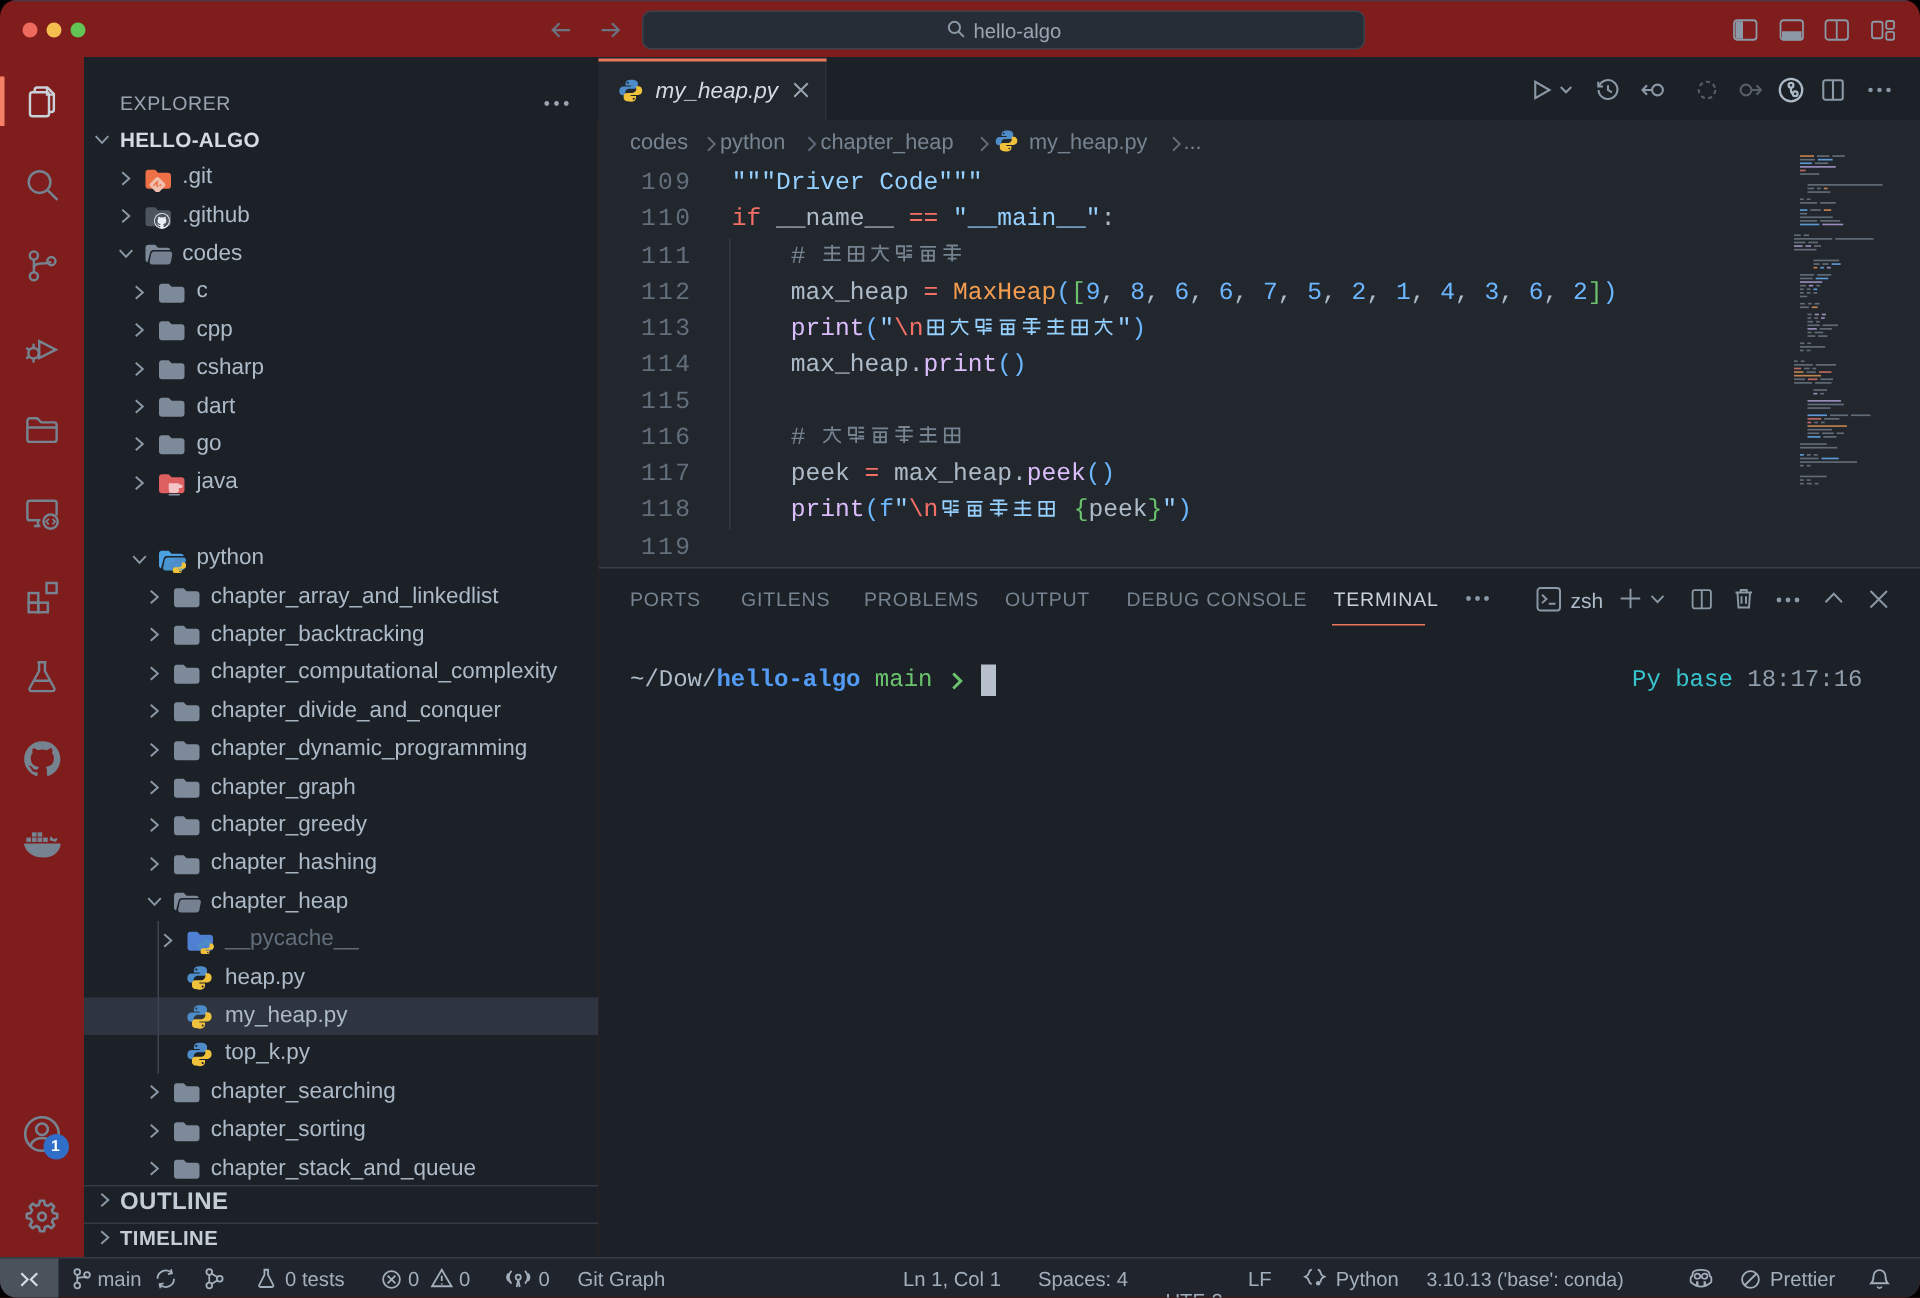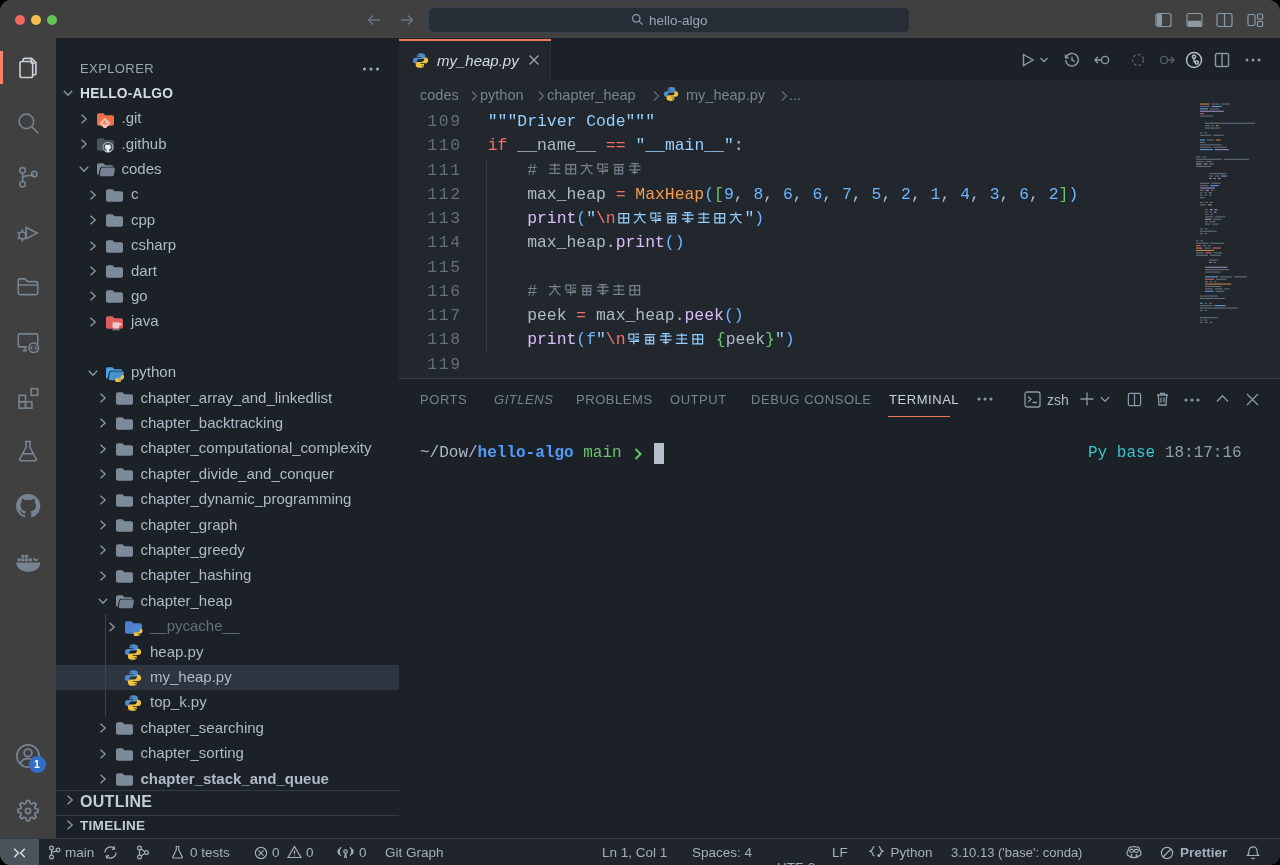--- a/index.html
+++ b/index.html
@@ -1,15 +1,15 @@
 <!DOCTYPE html>
 <html><head><meta charset="utf-8"><style>
 *{margin:0;padding:0;box-sizing:border-box;}
 html,body{background:#000;width:1280px;height:865px;overflow:hidden;font-family:"Liberation Sans",sans-serif;}
-#win{position:absolute;left:0;top:0;width:1280px;height:865px;background:#404040;border-radius:11px;overflow:hidden;}
+#win{position:absolute;left:0;top:0;width:1280px;height:865px;background:#7f1d1d;border-radius:11px;overflow:hidden;}
 .ab{position:absolute;}
 svg{display:block;}
 .cj{display:inline-block;width:16.1px;height:16px;vertical-align:-2.5px;}
 .cj svg{width:15.5px;height:16px;}
 .trow{position:absolute;left:0;width:343px;height:25.4px;font-size:15px;color:#adbac7;}
 .trow .nm{position:absolute;top:3.2px;white-space:nowrap;}
 .chev{position:absolute;top:6.5px;}
 .ticon{position:absolute;top:4.5px;}
 </style></head><body>
 <div id="win">
@@ -364,21 +364,21 @@
 </div>
 <div class="trow" style="top:703.0px;">
 <svg class="chev" style="left:40.5px" width="11" height="12" viewBox="0 0 11 12" fill="none" stroke="#8b98a5" stroke-width="1.3">
           <path d="M3.5 1.8L8.2 6l-4.7 4.2"></path>
         </svg>
 <svg class="ticon" style="left:58.5px" width="19" height="17" viewBox="0 0 19 17">
           <path fill="#7d8a99" d="M1 4.2C1 3 1.8 2.2 3 2.2h4.4l2 2H16c1.2 0 2 .8 2 2v6.6c0 1.2-.8 2-2 2H3c-1.2 0-2-.8-2-2z"></path>
         </svg>
 <span class="nm" style="left:84.5px;color:#adbac7">chapter_sorting</span>
 </div>
-<div class="trow" style="top:728.4px;font-weight:bold;">
+<div class="trow" style="top:728.4px;">
 <svg class="chev" style="left:40.5px" width="11" height="12" viewBox="0 0 11 12" fill="none" stroke="#8b98a5" stroke-width="1.3">
           <path d="M3.5 1.8L8.2 6l-4.7 4.2"></path>
         </svg>
 <svg class="ticon" style="left:58.5px" width="19" height="17" viewBox="0 0 19 17">
           <path fill="#7d8a99" d="M1 4.2C1 3 1.8 2.2 3 2.2h4.4l2 2H16c1.2 0 2 .8 2 2v6.6c0 1.2-.8 2-2 2H3c-1.2 0-2-.8-2-2z"></path>
         </svg>
 <span class="nm" style="left:84.5px;color:#adbac7">chapter_stack_and_queue</span>
 </div>
 <div class="ab" style="left:48.5px;top:576px;width:1px;height:102px;background:#3c454f"></div>
 <div class="ab" style="left:0;top:751.5px;width:343px;height:1px;background:#333b44"></div>
@@ -654,21 +654,21 @@
         <rect x="4.0" y="215.1" width="17.8" height="1.1" fill="#737e8a" opacity="0.8"></rect>
         <rect x="4.0" y="217.5" width="2.5" height="1.1" fill="#737e8a" opacity="0.8"></rect>
         <rect x="8.5" y="217.5" width="2.5" height="1.1" fill="#737e8a" opacity="0.8"></rect>
         <rect x="4.0" y="219.9" width="2.5" height="1.1" fill="#737e8a" opacity="0.8"></rect>
         <rect x="8.5" y="219.9" width="3.3" height="1.1" fill="#737e8a" opacity="0.8"></rect>
         <rect x="13.8" y="219.9" width="2.5" height="1.1" fill="#737e8a" opacity="0.8"></rect>
       </svg>
 </div>
 <div class="ab" style="left:399px;top:378px;width:881px;height:460px;background:#1c2128;border-top:1px solid #363d46;">
 <div style="position:absolute;top:13px;font-size:13px;color:#768390;letter-spacing:0.55px;left:21px;">PORTS</div>
-<div style="position:absolute;top:13px;font-size:13px;color:#768390;letter-spacing:0.55px;left:95px;font-style:italic;">GITLENS</div>
+<div style="position:absolute;top:13px;font-size:13px;color:#768390;letter-spacing:0.55px;left:95px;">GITLENS</div>
 <div style="position:absolute;top:13px;font-size:13px;color:#768390;letter-spacing:0.55px;left:177px;">PROBLEMS</div>
 <div style="position:absolute;top:13px;font-size:13px;color:#768390;letter-spacing:0.55px;left:271px;">OUTPUT</div>
 <div style="position:absolute;top:13px;font-size:13px;color:#768390;letter-spacing:0.55px;left:352px;">DEBUG CONSOLE</div>
 <div style="position:absolute;top:13px;font-size:13px;color:#768390;letter-spacing:0.55px;left:490px;color:#c9d1d9;">TERMINAL</div>
 <div class="ab" style="left:489px;top:36.5px;width:62px;height:1.6px;background:#ec775c;"></div>
 <svg class="ab" style="left:578px;top:18px" width="16" height="4" viewBox="0 0 16 4" fill="#8b98a5">
         <circle cx="2" cy="2" r="1.6"></circle>
         <circle cx="8" cy="2" r="1.6"></circle>
         <circle cx="14" cy="2" r="1.6"></circle>
       </svg>
@@ -764,18 +764,18 @@
 <svg class="ab" style="left:1124px;top:6px" width="20" height="16" viewBox="0 0 20 16" fill="none" stroke="#a3afbc" stroke-width="1.2">
         <path d="M4.8 3.2C5.4 2 7.5 1.6 10 1.6s4.6.4 5.2 1.6c.5.9.6 1.8.7 2.6.5.2 1 .5 1 1.2v2c0 .4-.1.7-.4 1-1.8 1.6-4.1 2.7-6.5 2.7s-4.7-1.1-6.5-2.7c-.3-.3-.4-.6-.4-1v-2c0-.7.5-1 1-1.2.1-.8.2-1.7.7-2.6z"></path>
         <path d="M5.7 5.8c0-1 .8-1.7 1.8-1.7s2 .6 2 1.8c0 .9-.6 1.6-1.8 1.6-1.1 0-2-.6-2-1.7zM10.5 5.9c0-1.2 1-1.8 2-1.8s1.8.7 1.8 1.7-.9 1.7-2 1.7c-1.2 0-1.8-.7-1.8-1.6z" stroke-width="1.1"></path>
         <rect x="6.7" y="9.2" width="1.6" height="2.6" fill="#a3afbc" stroke="none"></rect>
         <rect x="11.7" y="9.2" width="1.6" height="2.6" fill="#a3afbc" stroke="none"></rect>
       </svg>
 <svg class="ab" style="left:1160px;top:6.5px" width="14" height="14" viewBox="0 0 14 14" fill="none" stroke="#a3afbc" stroke-width="1.2">
         <circle cx="7" cy="7" r="5.6"></circle>
         <path d="M3 11L11 3"></path>
       </svg>
-<div style="position:absolute;top:5.5px;font-size:13.5px;color:#a3afbc;left:1180px;font-weight:bold;">Prettier</div>
+<div style="position:absolute;top:5.5px;font-size:13.5px;color:#a3afbc;left:1180px;">Prettier</div>
 <svg class="ab" style="left:1246px;top:5.5px" width="14" height="15" viewBox="0 0 14 15" fill="none" stroke="#a3afbc" stroke-width="1.2">
         <path d="M7 1.8a4 4 0 0 1 4 4c0 3 .8 4 1.5 4.7H1.5C2.2 9.8 3 8.8 3 5.8a4 4 0 0 1 4-4zM5.5 12.7a1.6 1.6 0 0 0 3 0"></path>
       </svg>
 </div>
 <div class="ab" style="left:8px;top:0;width:1264px;height:1px;background:#3d444e;opacity:0.7"></div>
 </div>
 </body></html>

